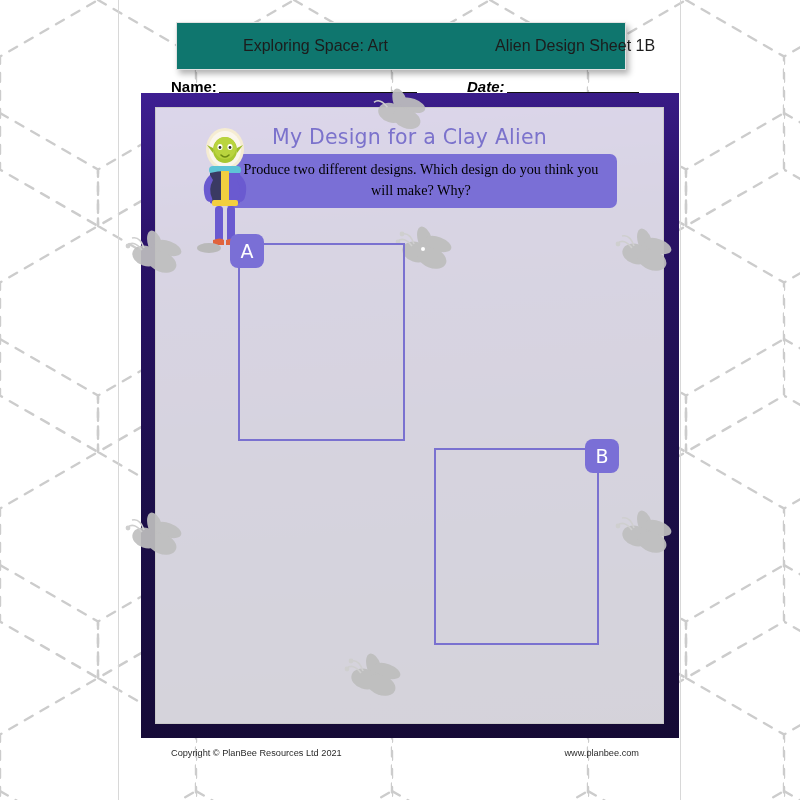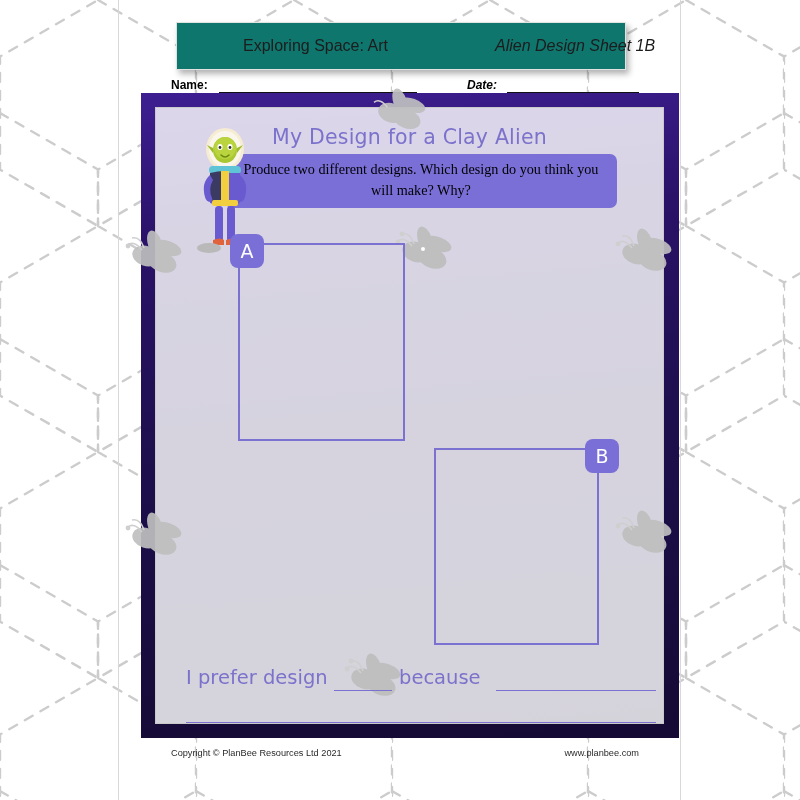--- a/index.html
+++ b/index.html
@@ -42,30 +42,30 @@
     z-index: 6;
   }
   .header-left {
     position: absolute; left: 66px; top: 50%;
     transform: translateY(-50%);
     font-size: 16px; color: #1c1c1c; white-space: nowrap;
   }
   .header-right {
     position: absolute; left: 318px; top: 50%;
     transform: translateY(-50%);
-    font-size: 16px; color: #1c1c1c; white-space: nowrap; font-style: italic;
+    font-size: 16px; color: #1c1c1c; white-space: nowrap;
   }
 
   
   .namedate {
     position: absolute;
     left: 52px; top: 78px; width: 468px; height: 20px;
     z-index: 6;
   }
-  .nd-label { position: absolute; font-size: 12px; font-weight: bold; color: #000; top: 0; }
+  .nd-label { position: absolute; font-size: 15px; font-weight: bold; color: #000; top: 0; }
   .nd-rule {
     position: absolute; top: 14px; height: 0;
     border-bottom: 1.6px solid #111;
   }
   .nd-name-label { left: 0; }
   .nd-name-rule  { left: 48px; width: 198px; }
   .nd-date-label { left: 296px; font-style: italic; }
   .nd-date-rule  { left: 336px; width: 132px; }
 
   
@@ -277,27 +277,20 @@
             <path d="M22 18 q-4 -12 -12 -10"></path>
           </g>
           <circle cx="6" cy="16" r="2.4" fill="#cfcfcf"></circle>
           <circle cx="10" cy="8" r="2.4" fill="#cfcfcf"></circle>
           <circle cx="31" cy="23" r="2" fill="#ffffff"></circle>
         </svg>
 
         <div class="designbox" id="box-b"></div>
         <div class="badge" id="badge-b">B</div>
 
-        <div class="prefer">
-          <span class="pf-txt" id="pf-1">I prefer design</span>
-          <span class="pf-rule" id="pf-r1"></span>
-          <span class="pf-txt" id="pf-2">because</span>
-          <span class="pf-rule" id="pf-r2"></span>
-          <span class="pf-rule" id="pf-r3"></span>
-        </div>
 
         <svg class="bee" style="left:185px; top:545px; width:62px; height:48px;" viewBox="0 0 62 48">
           <g fill="#bfbfbf">
             <ellipse cx="33" cy="14" rx="7" ry="14" transform="rotate(-18 33 14)"></ellipse>
             <ellipse cx="46" cy="18" rx="14" ry="7" transform="rotate(20 46 18)"></ellipse>
             <ellipse cx="24" cy="26" rx="14" ry="10" transform="rotate(18 24 26)"></ellipse>
             <ellipse cx="40" cy="32" rx="15" ry="10" transform="rotate(22 40 32)"></ellipse>
           </g>
           <g stroke="#cfcfcf" stroke-width="1.6" fill="none">
             <path d="M20 20 q-8 -10 -14 -5"></path>

